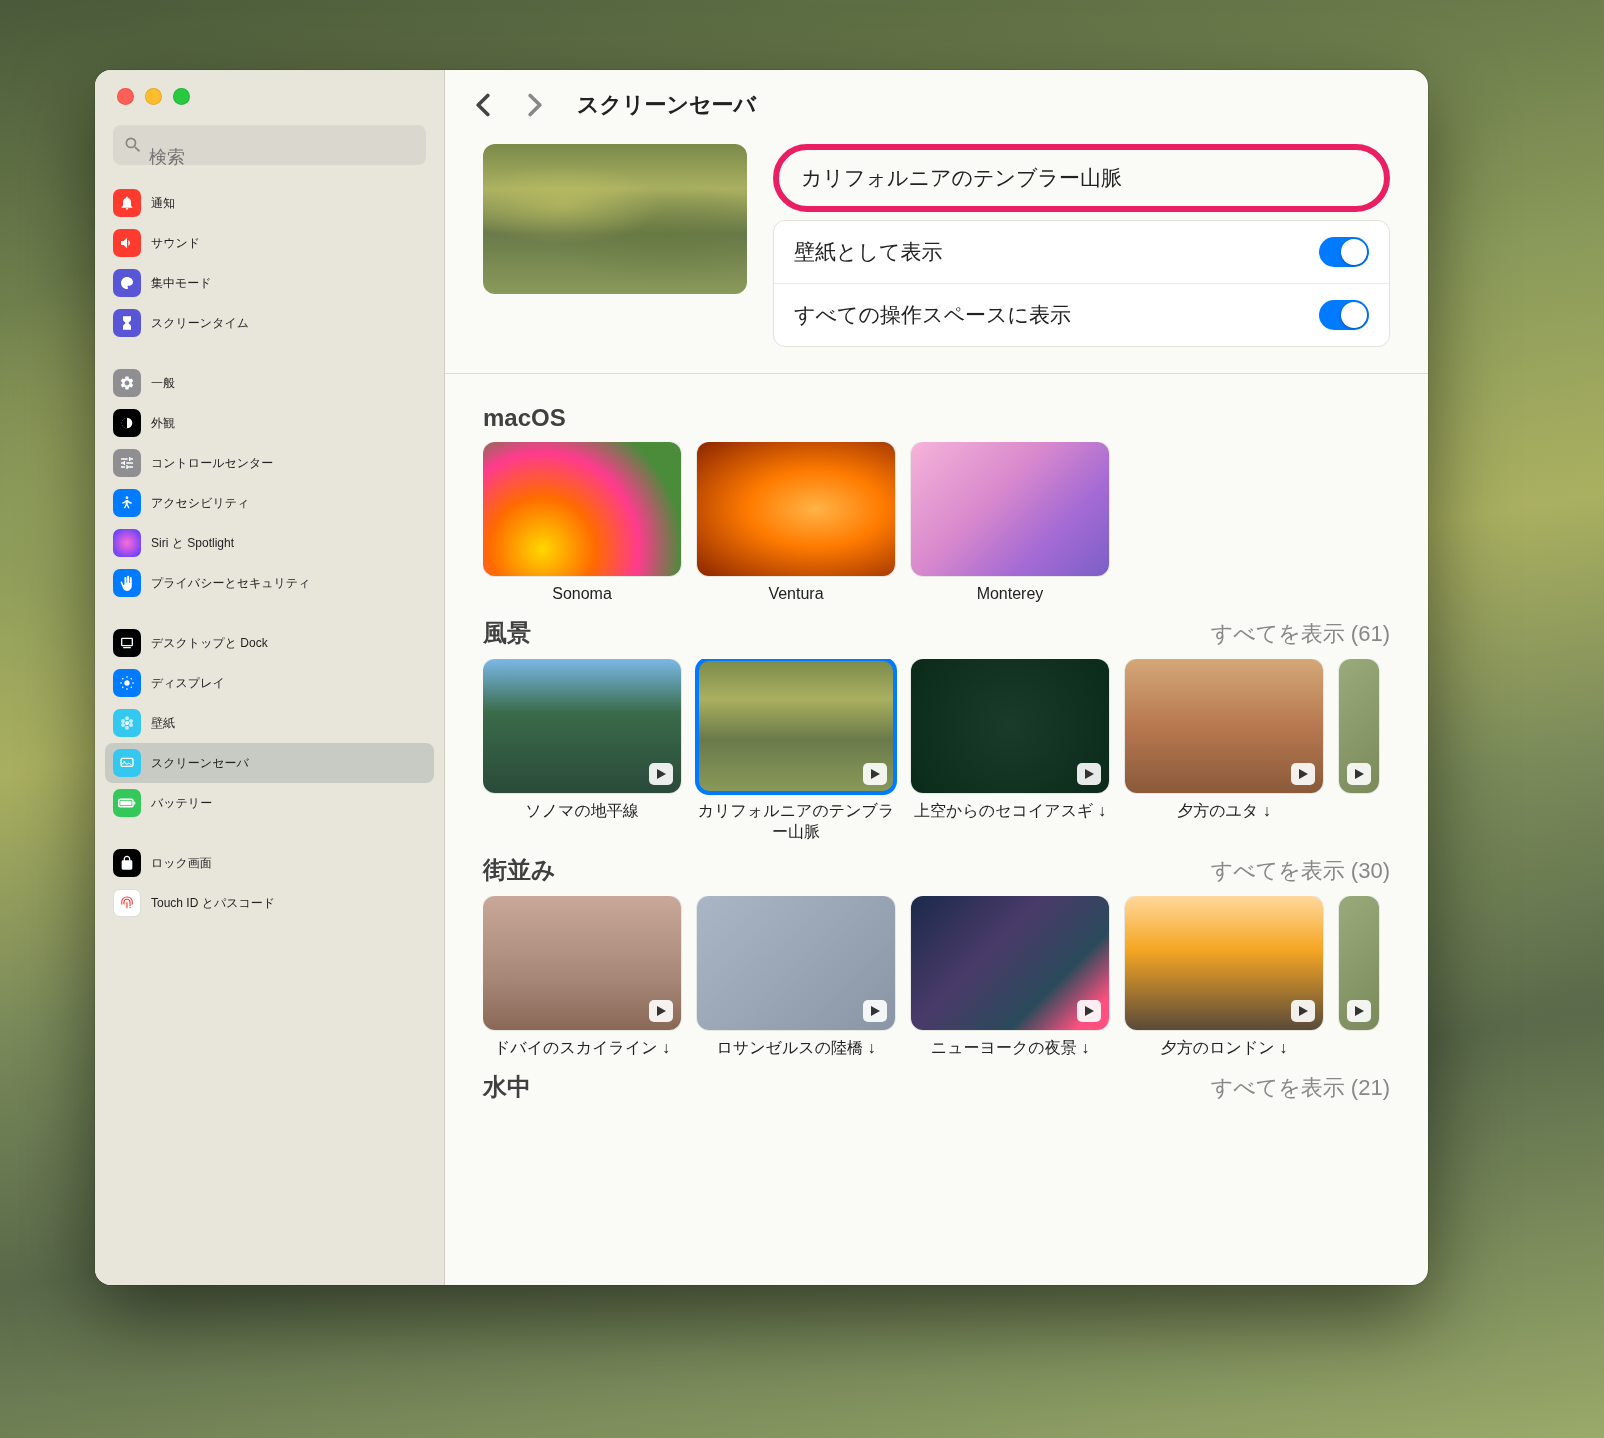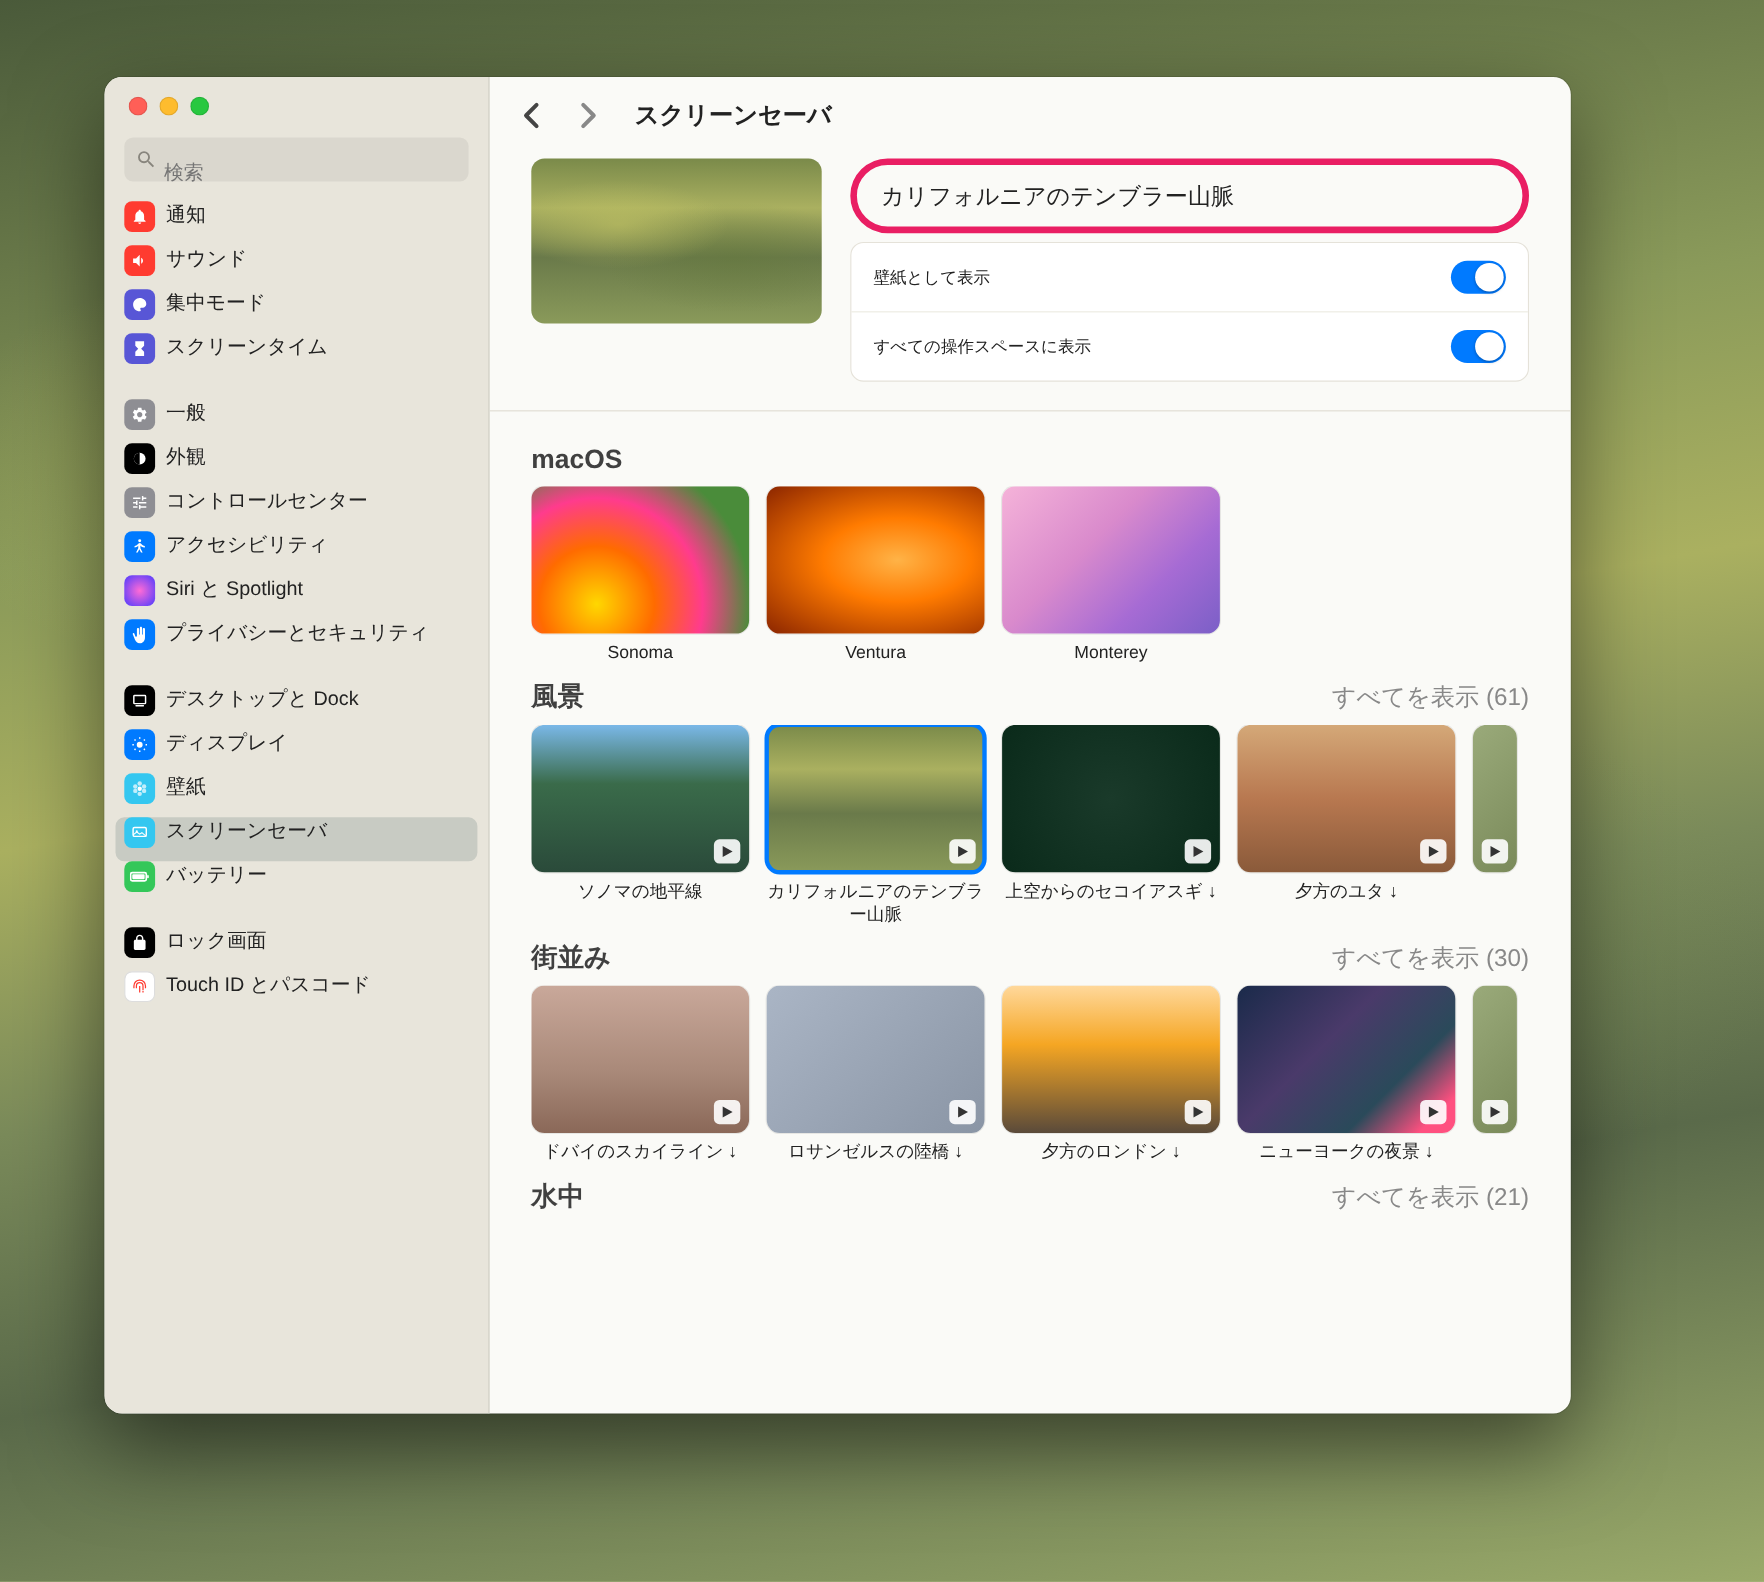--- a/index.html
+++ b/index.html
@@ -48,25 +48,25 @@
   display: flex; align-items: center;
   padding: 0 10px;
 }
 .search-box svg { width: 20px; height: 20px; fill: #88857d; margin-right: 6px;}
 .search-box input {
   background: none; border: none; outline: none;
   font-size: 18px; color: #88857d; flex: 1; margin-top: 24px;
 }
 .sidebar-list { flex: 1; overflow-y: auto; padding: 0 10px; }
 .sb-item {
-  display: flex; align-items: flex-start;
+  display: flex; align-items: center;
   height: 40px;
   padding: 0 8px;
   border-radius: 8px;
-  font-size: 18px;
+  font-size: 12px;
   color: #222;
   gap: 10px;
   cursor: default;
 }
 .sb-item.selected { background: #c8cbc3; }
 .sb-icon {
   width: 28px; height: 28px; border-radius: 7px;
   display: flex; align-items: center; justify-content: center;
   flex-shrink: 0;
   color: #fff;
@@ -122,21 +122,21 @@
   margin-bottom: 8px;
 }
 .options-card {
   background: #fff;
   border: 1px solid #e5e2d9;
   border-radius: 12px;
 }
 .option-row {
   display: flex; align-items: center; justify-content: space-between;
   padding: 16px 20px;
-  font-size: 15px;
+  font-size: 21px;
   color: #222;
   text-align: center;
 }
 .option-row + .option-row { border-top: 1px solid #eceae0; }
 .toggle {
   width: 50px; height: 30px; border-radius: 15px;
   background: #007aff;
   position: relative;
 }
 .toggle::after {
@@ -451,26 +451,26 @@
       <div class="thumb-row">
         <div class="thumb-item">
             <div class="thumb t-dubai has-play"></div>
             <div class="thumb-label">ドバイのスカイライン ↓</div>
           </div>
         <div class="thumb-item">
             <div class="thumb t-la has-play"></div>
             <div class="thumb-label">ロサンゼルスの陸橋 ↓</div>
           </div>
         <div class="thumb-item">
+            <div class="thumb t-ny has-play"></div>
+            <div class="thumb-label">ニューヨークの夜景 ↓</div>
+          </div>
+        <div class="thumb-item">
             <div class="thumb t-london has-play"></div>
             <div class="thumb-label">夕方のロンドン ↓</div>
-          </div>
-        <div class="thumb-item">
-            <div class="thumb t-ny has-play"></div>
-            <div class="thumb-label">ニューヨークの夜景 ↓</div>
           </div>
         <div class="thumb-item" style="width:40px">
             <div class="thumb t-partial has-play" style="width:40px"></div>
           </div>
       </div>
 
       <div class="section-head">
         <div class="section-title">水中</div>
         <div class="show-all">すべてを表示 (21)</div>
       </div>

